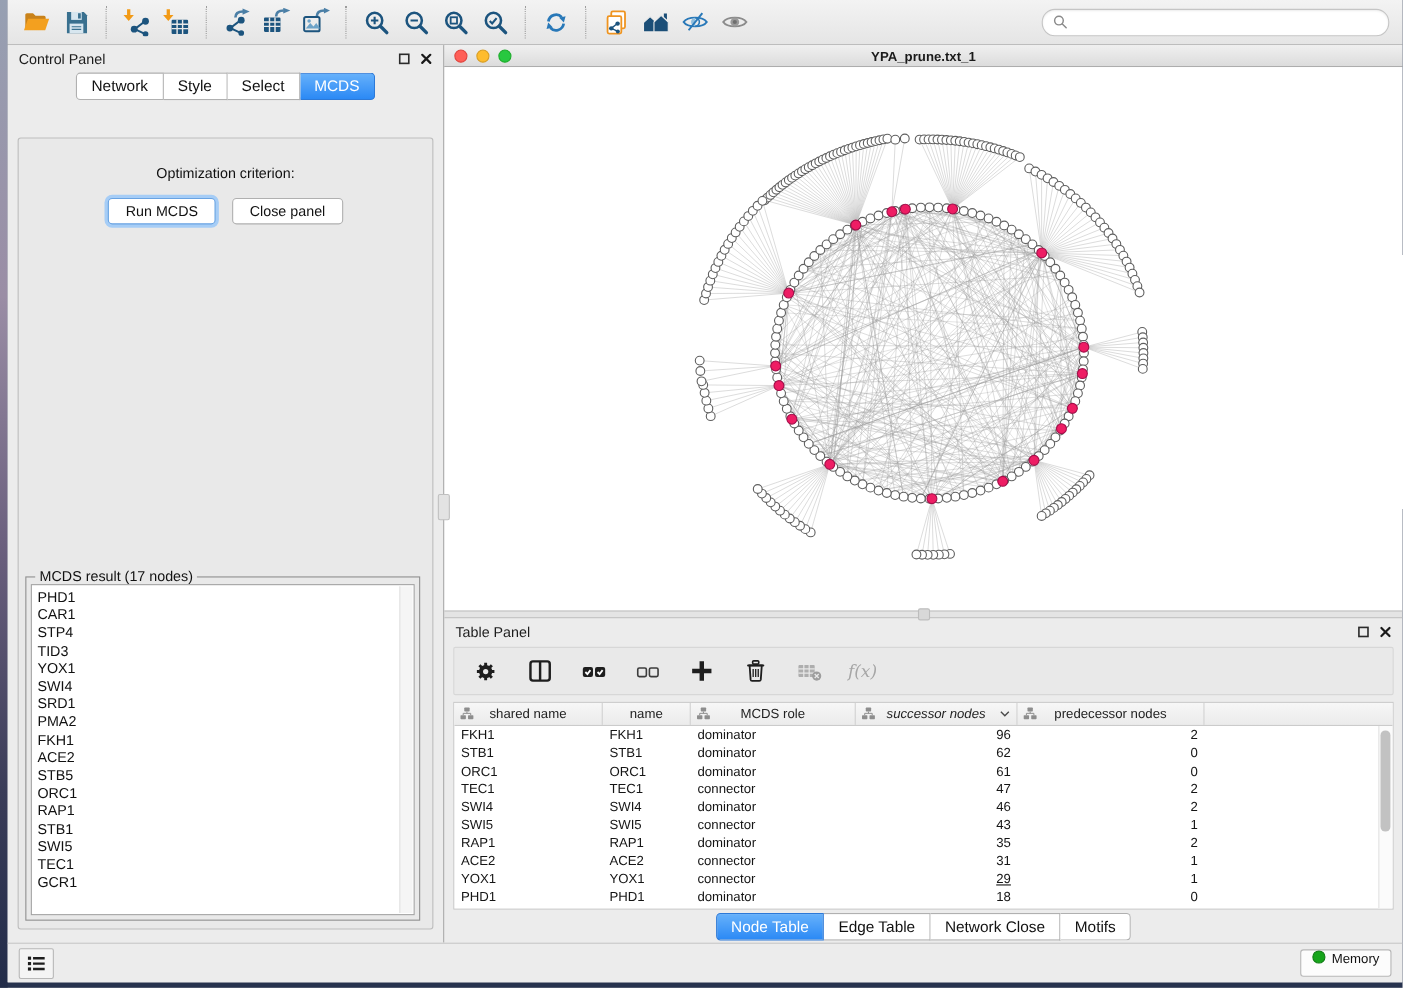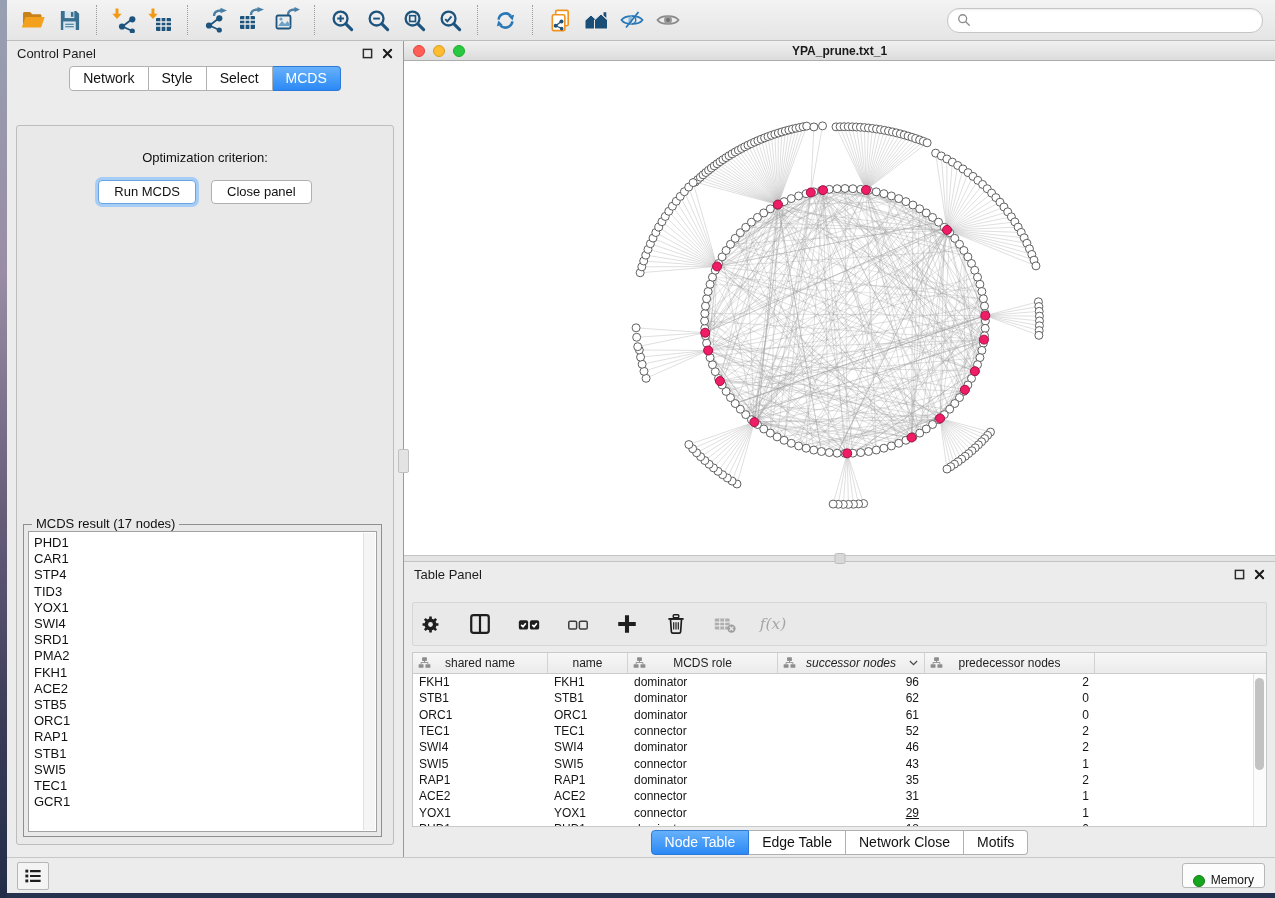--- a/index.html
+++ b/index.html
@@ -63,22 +63,22 @@
   .light{width:12px;height:12px;border-radius:50%;box-sizing:border-box;}
   .net-canvas{flex:1;background:#fff;position:relative;overflow:hidden;}
   .net-canvas svg{position:absolute;inset:0;}
   .hsplit{height:5px;flex:0 0 5px;background:#e4e4e4;border-top:1px solid #c3c3c3;border-bottom:1px solid #c3c3c3;position:relative;}
   .hgrip{position:absolute;left:50%;top:0;transform:translateX(-50%);width:9px;height:9px;margin-top:-3px;
     background:#d8d8d8;border:1px solid #bdbdbd;border-radius:2px;}
   .vgrip{position:absolute;left:-6px;top:408px;width:9px;height:22px;background:#e3e3e3;border:1px solid #c0c0c0;border-radius:2px;z-index:5;}
 
   
   .tpanel{flex:0 0 295px;height:295px;background:#ececec;display:flex;flex-direction:column;}
-  .tp-toolbar{margin:15px 8px 6px;height:42px;flex:0 0 42px;background:#e9e9e9;border:1px solid #d7d7d7;
-    border-radius:2px;display:flex;align-items:center;padding:0 2px;gap:18px;}
+  .tp-toolbar{margin:1px 8px 6px;height:42px;flex:0 0 42px;background:#e9e9e9;border:1px solid #d7d7d7;
+    border-radius:2px;display:flex;align-items:center;padding:0 13px;gap:18px;}
   .ticon{width:31px;height:30px;display:flex;align-items:center;justify-content:center;}
   .table-wrap{flex:1;margin:0 8px;background:#fff;border:1px solid #c9c9c9;position:relative;overflow:hidden;}
   .thead{display:flex;height:20px;background:linear-gradient(#f7f7f7,#ebebeb);border-bottom:1px solid #cbcbcb;}
   .th{position:relative;display:flex;align-items:center;justify-content:center;
     border-right:1px solid #d2d2d2;font-size:12px;color:#222;box-sizing:border-box;}
   .th .tree{position:absolute;left:5px;top:3px;}
   .th .sort{position:absolute;right:6px;top:7px;}
   .tbody{font-size:12px;color:#151515;}
   .trow{display:flex;height:16.3px;align-items:center;}
   .cell{box-sizing:border-box;padding:0 6px;white-space:nowrap;overflow:hidden;}
@@ -86,21 +86,21 @@
   .vsb{position:absolute;top:21px;right:0;bottom:0;width:12px;background:#fbfbfb;border-left:1px solid #e3e3e3;}
   .vsb-thumb{position:absolute;top:4px;left:1px;width:9px;height:92px;background:#c2c2c2;border-radius:5px;}
   .tp-tabs{height:30px;flex:0 0 30px;display:flex;justify-content:center;align-items:center;}
 
   
   .status{position:absolute;left:0;right:0;bottom:0;height:35px;background:#ececec;border-top:1px solid #c7c7c7;
     display:flex;align-items:center;padding:0 10px;}
   .sq-btn{width:30px;height:26px;border:1px solid #b7b7b7;background:#f4f4f4;border-radius:2px;
     display:flex;align-items:center;justify-content:center;}
   .memory{margin-left:auto;height:23px;border:1px solid #b7b7b7;background:#fcfcfc;border-radius:3px;
-    display:flex;align-items:flex-end;gap:6px;padding:0 10px;font-size:12px;color:#111;}
+    display:flex;align-items:flex-start;gap:6px;padding:0 10px;font-size:12px;color:#111;}
   .dot{width:10px;height:10px;border-radius:50%;background:#17a51b;border:1px solid #0f7d13;}
   .dis{opacity:.95;}
 </style>
 </head>
 <body>
 
 <div class="desk-left"></div>
 <div class="desk-bottom"></div>
 
 <div id="window">
@@ -1336,21 +1336,21 @@
                 <span class="cell" style="width: 135px;">ORC1</span>
                 <span class="cell" style="width: 80px;">ORC1</span>
                 <span class="cell" style="width: 150px;">dominator</span>
                 <span class="cell num" style="width: 147px;">61</span>
                 <span class="cell num" style="width: 170px;">0</span>
               </div>
               <div class="trow">
                 <span class="cell" style="width: 135px;">TEC1</span>
                 <span class="cell" style="width: 80px;">TEC1</span>
                 <span class="cell" style="width: 150px;">connector</span>
-                <span class="cell num" style="width: 147px;">52</span>
+                <span class="cell num" style="width: 147px;">47</span>
                 <span class="cell num" style="width: 170px;">2</span>
               </div>
               <div class="trow">
                 <span class="cell" style="width: 135px;">SWI4</span>
                 <span class="cell" style="width: 80px;">SWI4</span>
                 <span class="cell" style="width: 150px;">dominator</span>
                 <span class="cell num" style="width: 147px;">46</span>
                 <span class="cell num" style="width: 170px;">2</span>
               </div>
               <div class="trow">

